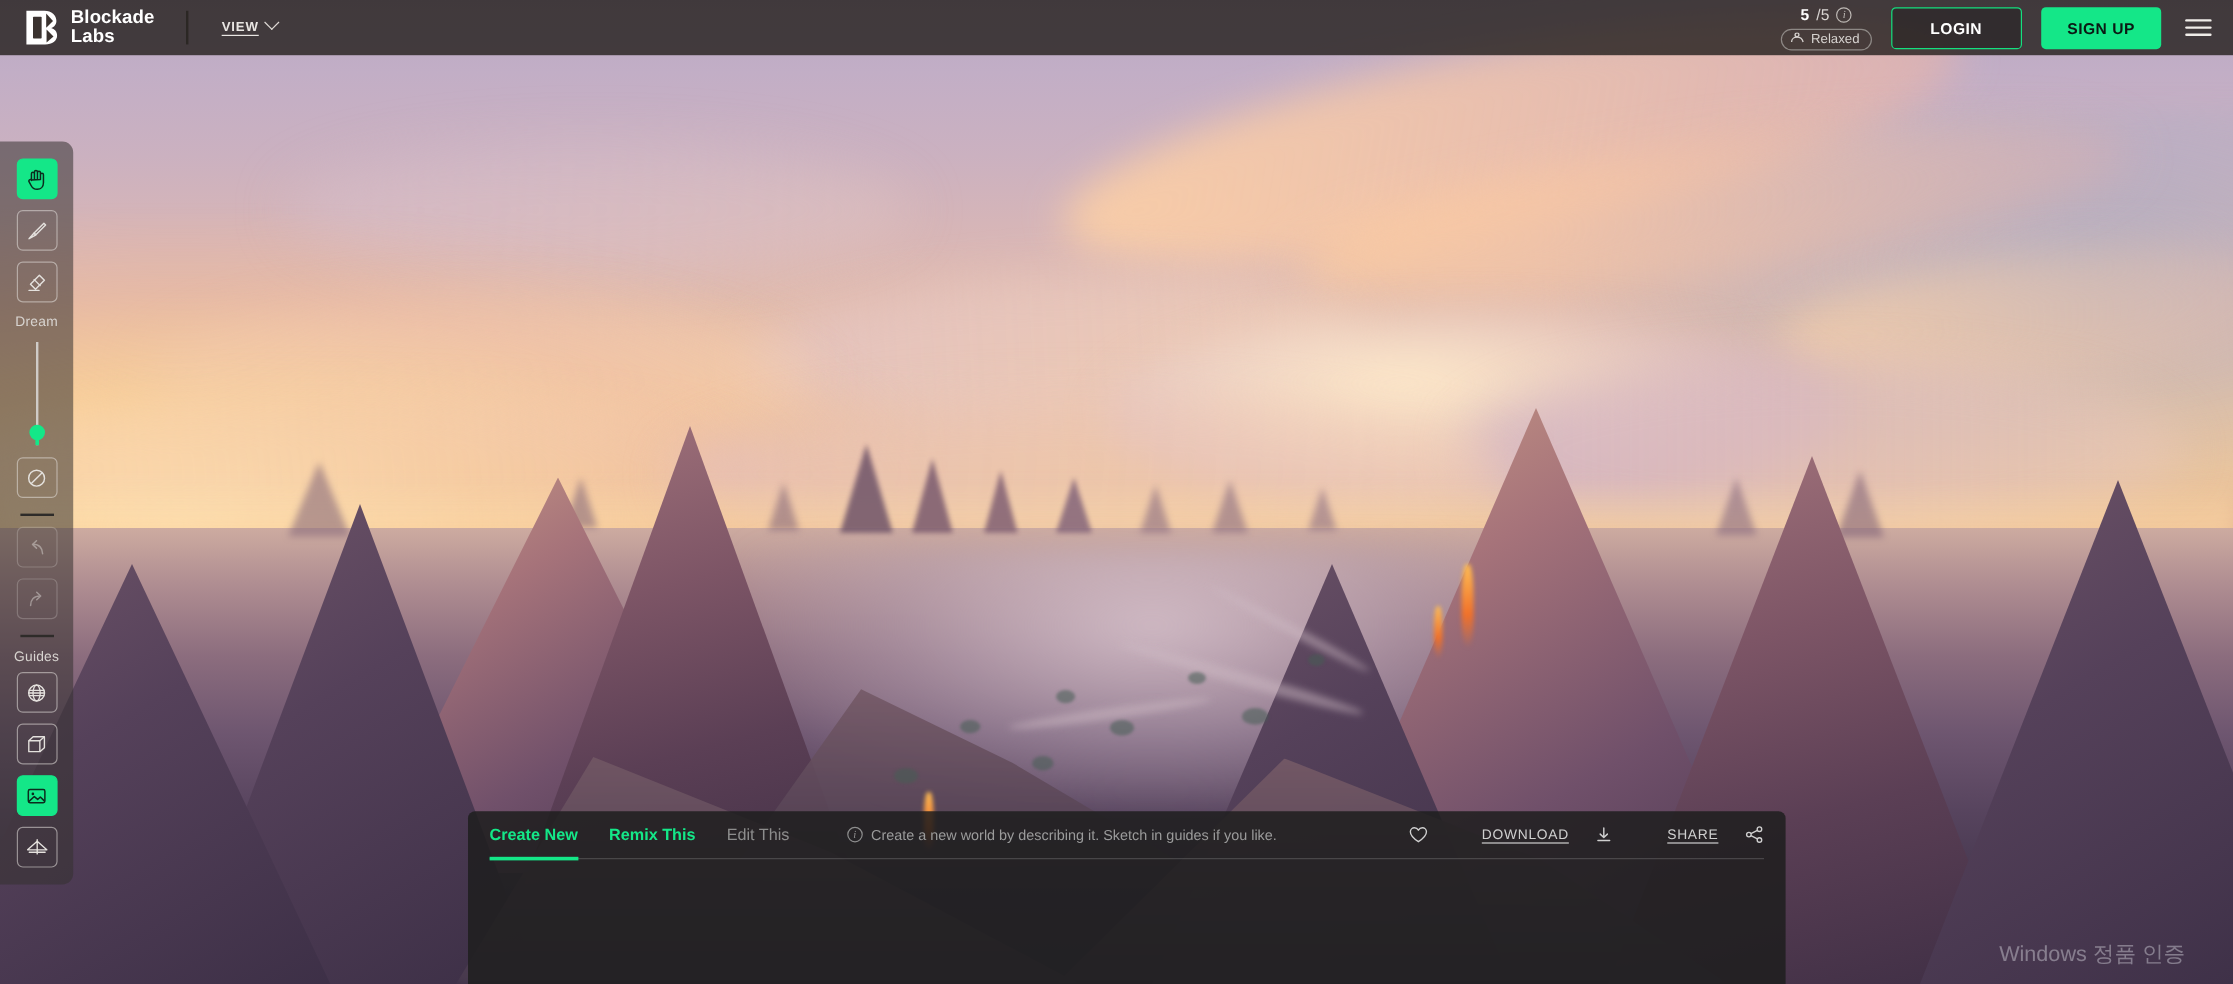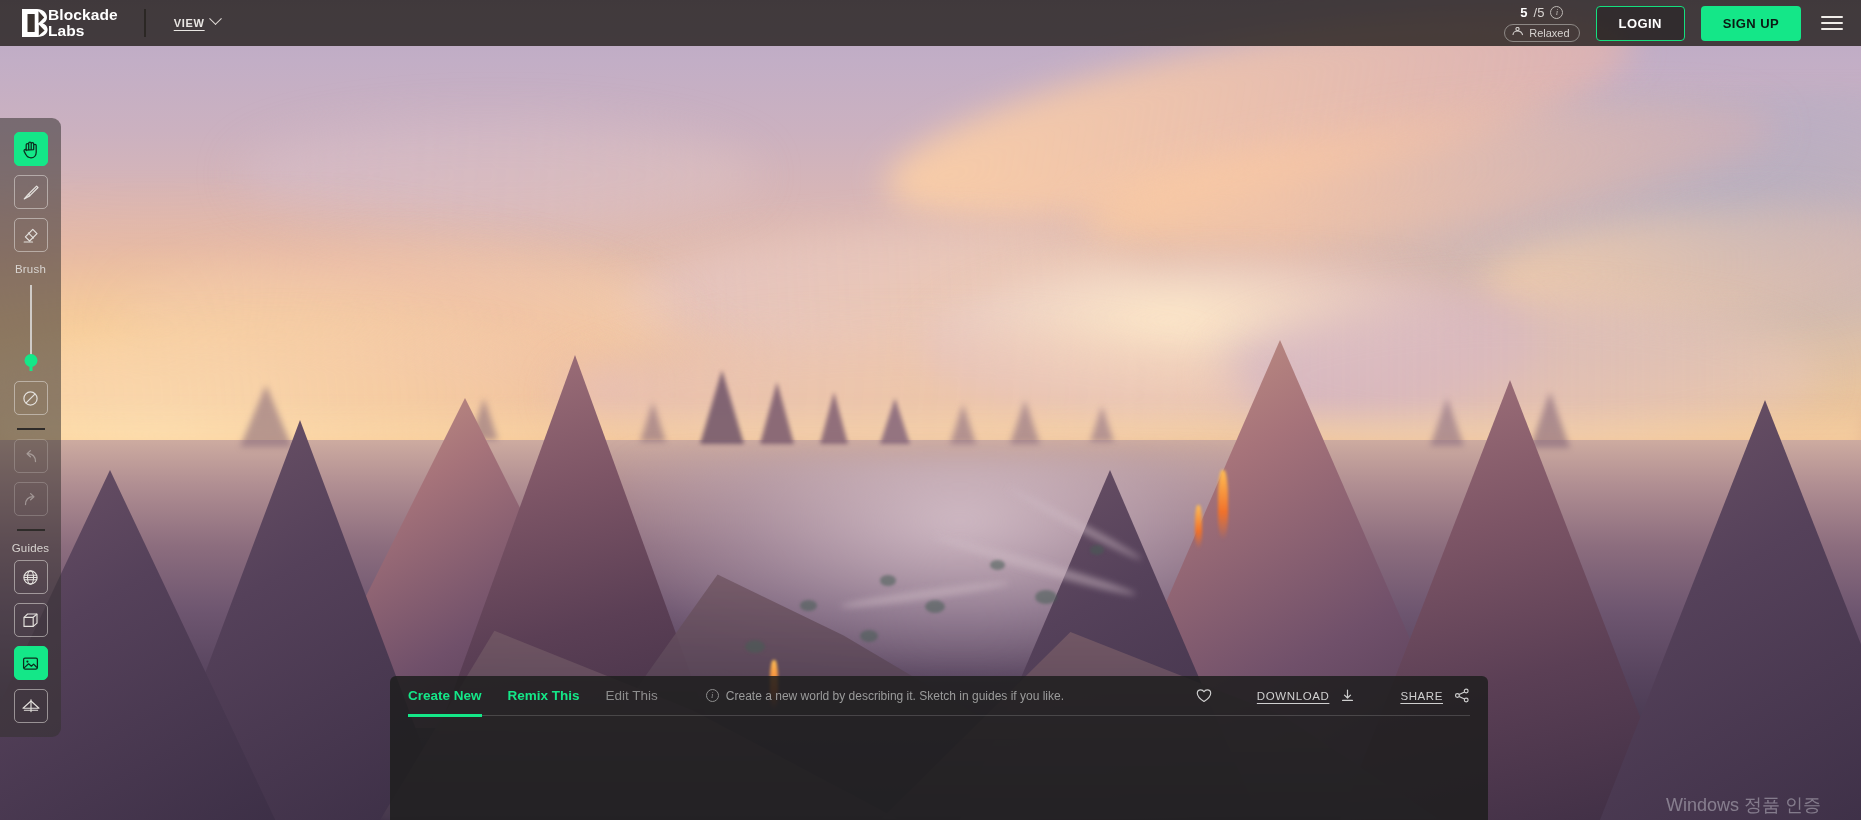--- a/index.html
+++ b/index.html
@@ -164,21 +164,21 @@
   }
 
   
   #topbar {
     position: absolute; left: 0; right: 0; top: 0; height: 46px;
     background: rgba(38,33,31,0.82);
     display: flex; align-items: center;
     z-index: 40;
     color: #fff;
   }
-  .logo-wrap { display: flex; align-items: center; margin-left: 20px; }
+  .logo-wrap { display: flex; align-items: center; gap: 11px; margin-left: 20px; }
   .logo-mark {
     width: 28px; height: 30px; position: relative; flex: none;
   }
   .logo-text {
     font-size: 15.5px; font-weight: 700; line-height: 1.02;
     letter-spacing: .1px; color: #fff;
   }
   .vsep { width: 2px; height: 28px; background: #2b2724; margin: 0 28px 0 26px; }
   .view-btn {
     display: flex; align-items: flex-start; gap: 6px;
@@ -207,21 +207,21 @@
   .relaxed-pill {
     display: flex; align-items: center; gap: 5px;
     border: 1px solid #8d8885; border-radius: 11px;
     padding: 2px 9px 2px 7px;
     font-size: 11px; color: #d6d2cf;
   }
   .btn-login {
     border: 1.6px solid #14e07f; border-radius: 4px;
     background: rgba(20,20,20,0.35);
     color: #fff; font-size: 13px; font-weight: 700; letter-spacing: .4px;
-    padding: 9px 22px; cursor: pointer;
+    padding: 9px 32px; cursor: pointer;
   }
   .btn-signup {
     border: none; border-radius: 4px; background: #14e788;
     color: #0b1a14; font-size: 13px; font-weight: 700; letter-spacing: .4px;
     padding: 10px 22px; cursor: pointer;
   }
   .burger { width: 22px; display: flex; flex-direction: column; gap: 4px; cursor: pointer; margin-left: 4px; }
   .burger i { display: block; height: 2px; background: #f0ede9; border-radius: 2px; }
 
   
@@ -289,21 +289,21 @@
   }
   .hint {
     display: flex; align-items: center; gap: 7px;
     margin-left: 22px; font-size: 12px; color: #9b9b9b;
   }
   .hint .info-i { border-color: #8e8e8e; color: #8e8e8e; }
   .panel-actions {
     margin-left: auto; display: flex; align-items: center; gap: 17px;
   }
   .act {
-    display: flex; align-items: center; gap: 11px;
+    display: flex; align-items: center; gap: 22px;
     font-size: 11.5px; font-weight: 400; letter-spacing: .6px;
     color: #cfcfcf; cursor: pointer; padding-left: 28px;
   }
   .act .txt { text-decoration: underline; text-underline-offset: 3px; }
   .prompt-row { padding: 14px 0 0 0; }
   .prompt-input {
     width: 100%; background: transparent; border: none;
     border-bottom: 1px solid rgba(255,255,255,0.35);
     color: #e2e2e2; font-size: 15.5px;
     font-family: "Liberation Sans", sans-serif;
@@ -340,21 +340,21 @@
   .btn-generate {
     margin-left: 10px;
     height: 33px; padding: 0 26px;
     border: none; border-radius: 4px; background: #14e788;
     color: #0a1b12; font-size: 13.5px; font-weight: 700; letter-spacing: .5px;
     cursor: pointer;
   }
 
   
   #watermark {
-    position: absolute; right: 40px; bottom: 4px;
+    position: absolute; right: 40px; bottom: 14px;
     color: rgba(225,225,230,0.42);
     font-size: 18px; line-height: 1.15;
     text-align: left; z-index: 20; pointer-events: none;
   }
 </style>
 </head>
 <body>
 
 <div id="scene">
   <div class="sky"></div>
@@ -485,21 +485,21 @@
   </div>
 
   <div class="tool">
     <svg width="19" height="19" viewBox="0 0 19 19">
       <path d="M11.8 3.4 L16 7.6 L8.6 15 L4.4 10.8 Z" fill="none" stroke="#e4e1dd" stroke-width="1.2" stroke-linejoin="round"></path>
       <path d="M3.2 16 H11.5" stroke="#e4e1dd" stroke-width="1.2" stroke-linecap="round"></path>
       <path d="M7.1 6.6 L12.8 12.3" stroke="#e4e1dd" stroke-width="1.1"></path>
     </svg>
   </div>
 
-  <div class="tool-label">Brush</div>
+  <div class="tool-label">Dream</div>
 
   <div class="slider">
     <span class="stem"></span>
     <span class="knob"></span>
   </div>
 
   <div class="tool">
     <svg width="19" height="19" viewBox="0 0 19 19">
       <circle cx="9.5" cy="9.5" r="6.6" fill="none" stroke="#e4e1dd" stroke-width="1.2"></circle>
       <path d="M4.9 14.1 L14.1 4.9" stroke="#e4e1dd" stroke-width="1.2"></path>

